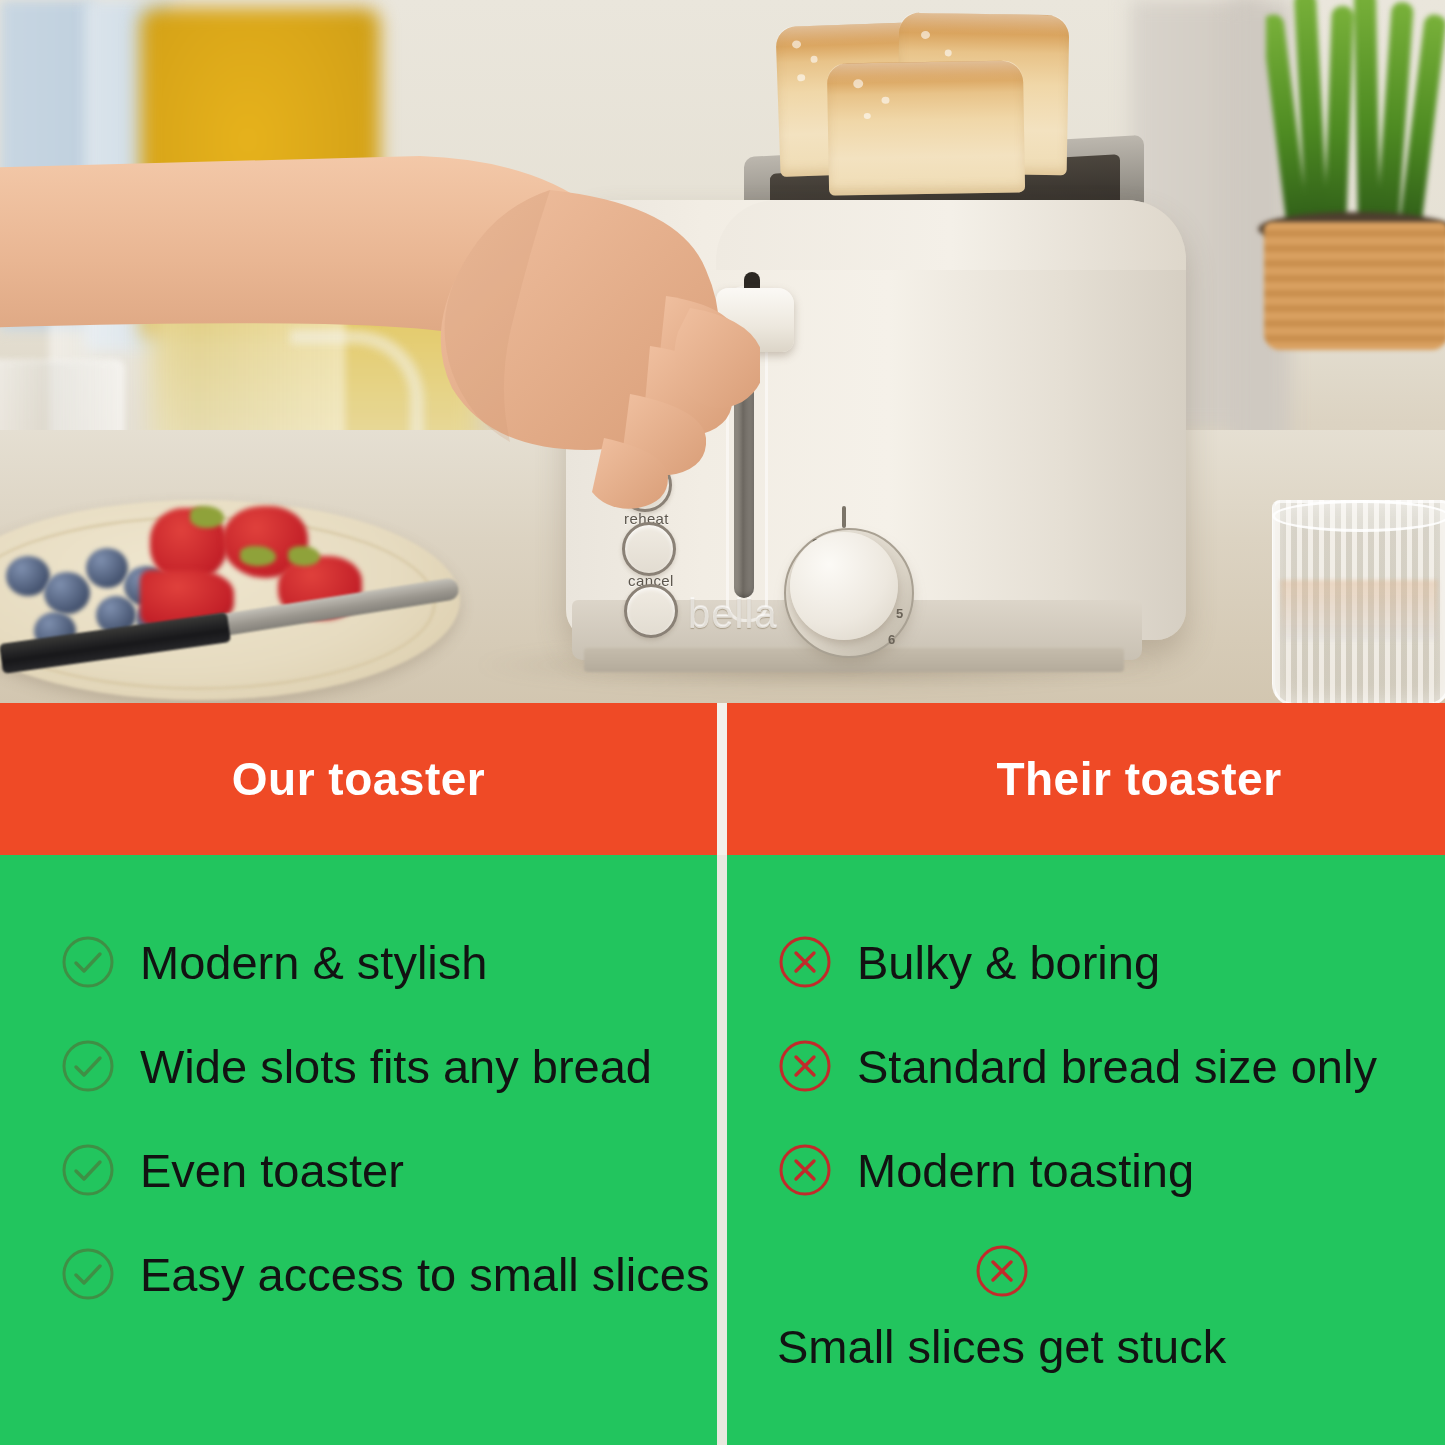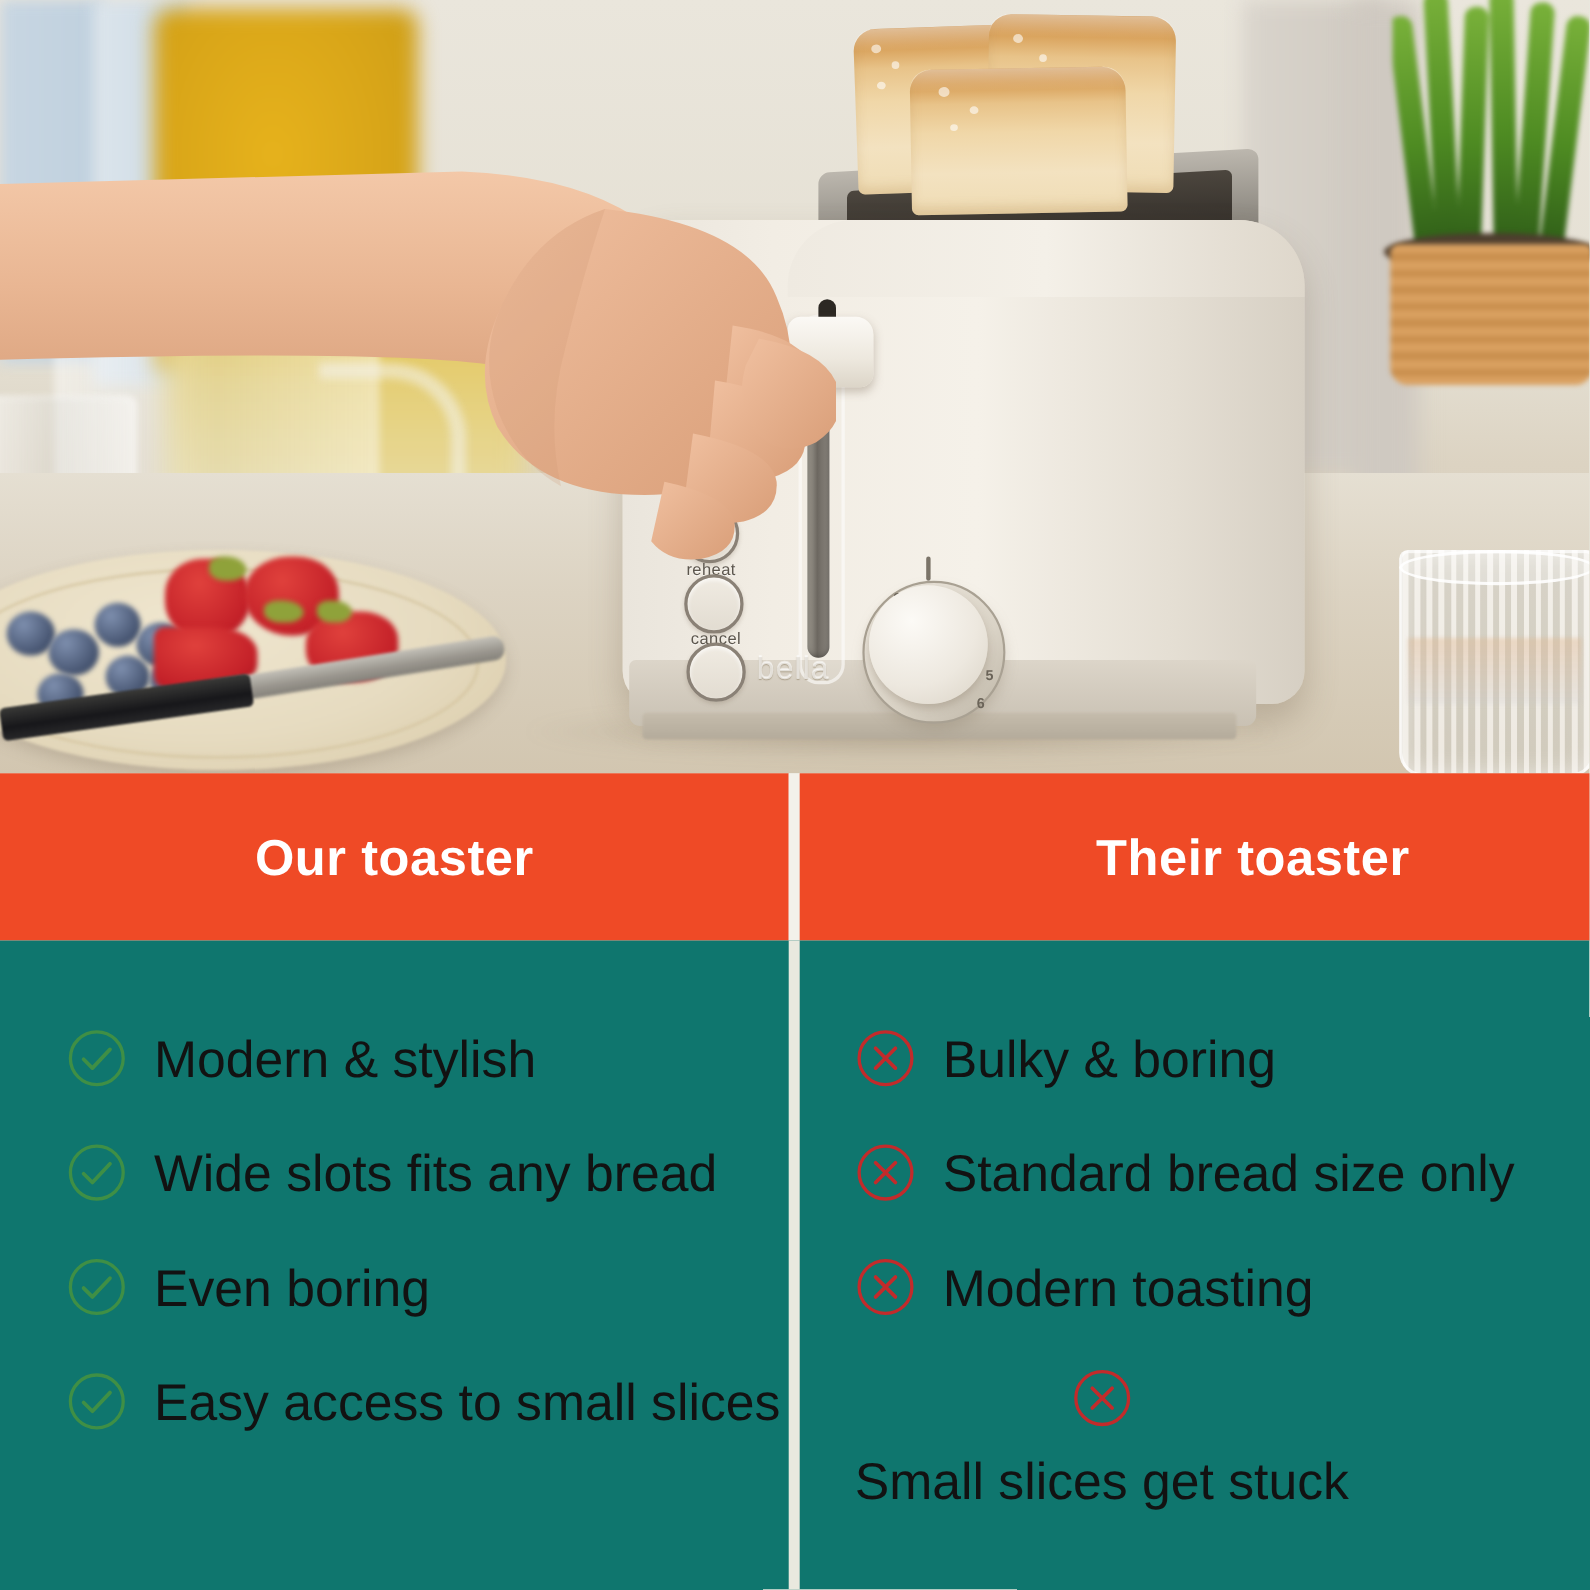--- a/index.html
+++ b/index.html
@@ -169,21 +169,21 @@
     background:linear-gradient(to bottom,#F0EBE2,#E2DCD1);
     border:3px solid #8A8176;
     box-shadow:inset 0 2px 4px rgba(255,255,255,.8),0 2px 4px rgba(120,104,82,.25);}
   .btn.accent{border-color:#C8712C;
     box-shadow:inset 0 2px 4px rgba(255,255,255,.8),0 0 7px rgba(200,113,44,.45);}
   .btn-label{position:absolute;font-size:15px;letter-spacing:.4px;
     color:#5C564D;font-family:"Liberation Sans",sans-serif;
     text-shadow:0 1px 0 rgba(255,255,255,.7);}
 
   
-  .brand{position:absolute;left:122px;top:472px;font-size:29px;letter-spacing:1px;
+  .brand{position:absolute;left:122px;top:472px;font-size:40px;letter-spacing:1px;
     color:rgba(255,255,255,.62);
     text-shadow:0 1px 1px rgba(150,136,112,.65),0 -1px 0 rgba(255,255,255,.5);}
 
   
   .dial-shadow{position:absolute;left:222px;top:418px;width:124px;height:124px;
     border-radius:50%;background:rgba(120,104,82,.28);filter:blur(7px);}
   .dial-ring{position:absolute;left:218px;top:408px;width:126px;height:126px;
     border-radius:50%;
     background:linear-gradient(140deg,#EFEAE1,#DAD3C6 60%,#BDB5A6);
     border:2px solid #A9A193;}
@@ -201,21 +201,21 @@
   .band-right{left:727px;width:824px;}
   .band h2{margin:0;position:absolute;left:0;right:0;top:50%;
     transform:translateY(-50%);text-align:center;
     color:#FFFFFF;font-size:46px;font-weight:bold;letter-spacing:.5px;
     font-family:"Liberation Sans",sans-serif;}
   .band-gap{position:absolute;left:717px;top:703px;width:10px;height:152px;
     background:#F3F1EA;}
 
   
   .lists{position:absolute;left:0;top:855px;width:1445px;height:590px;
-    background:#0f766e;}
+    background:#22c55e;}
   .col{position:absolute;top:0;height:590px;}
   .col-left{left:0;width:717px;}
   .col-right{left:727px;width:718px;}
   .col-div{position:absolute;left:717px;top:0;width:10px;height:590px;
     background:#E9E9DF;}
 
   .item{position:absolute;display:flex;align-items:center;gap:24px;height:62px;}
   .col-left .item{left:60px;}
   .col-right .item{left:50px;}
   .item-icon{flex:0 0 auto;width:56px;height:56px;}
@@ -403,21 +403,21 @@
         <span class="item-text">Wide slots fits any bread</span>
       </div>
 
       <div class="item" style="top:284px;">
         <span class="item-icon">
           <svg viewBox="0 0 56 56" width="56" height="56">
             <circle cx="28" cy="28" r="24" fill="none" stroke="#3F8F45" stroke-width="3"></circle>
             <path d="M16 29 L24 37 L40 20" fill="none" stroke="#3F8F45" stroke-width="3.4" stroke-linecap="round" stroke-linejoin="round"></path>
           </svg>
         </span>
-        <span class="item-text">Even boring</span>
+        <span class="item-text">Even toaster</span>
       </div>
 
       <div class="item" style="top:388px;">
         <span class="item-icon">
           <svg viewBox="0 0 56 56" width="56" height="56">
             <circle cx="28" cy="28" r="24" fill="none" stroke="#3F8F45" stroke-width="3"></circle>
             <path d="M16 29 L24 37 L40 20" fill="none" stroke="#3F8F45" stroke-width="3.4" stroke-linecap="round" stroke-linejoin="round"></path>
           </svg>
         </span>
         <span class="item-text">Easy access to small slices</span>

